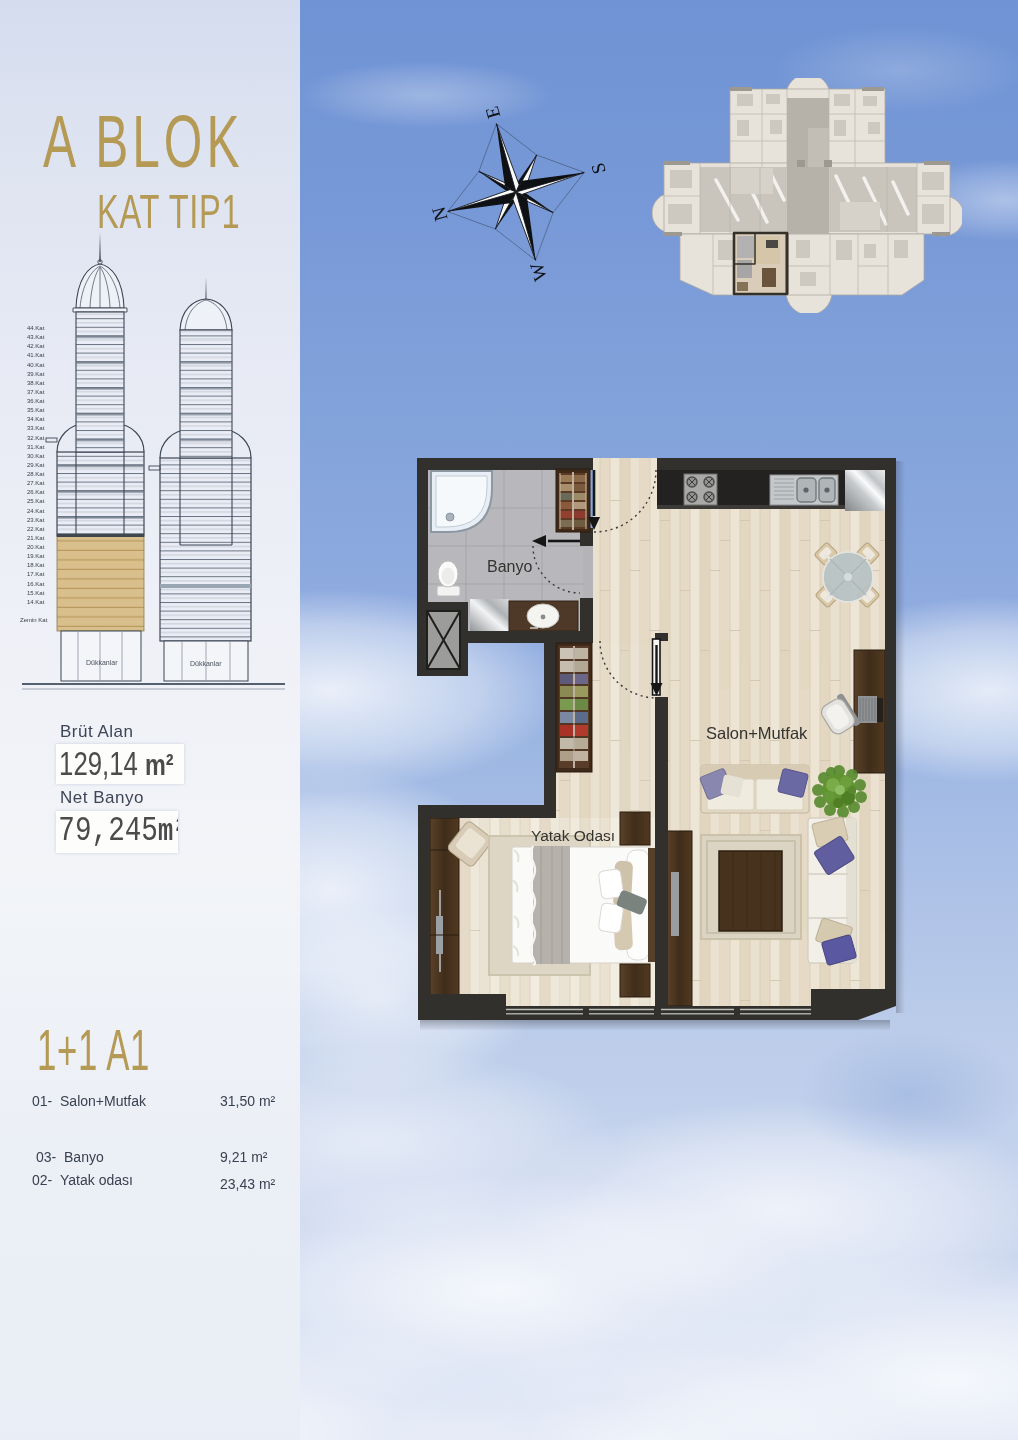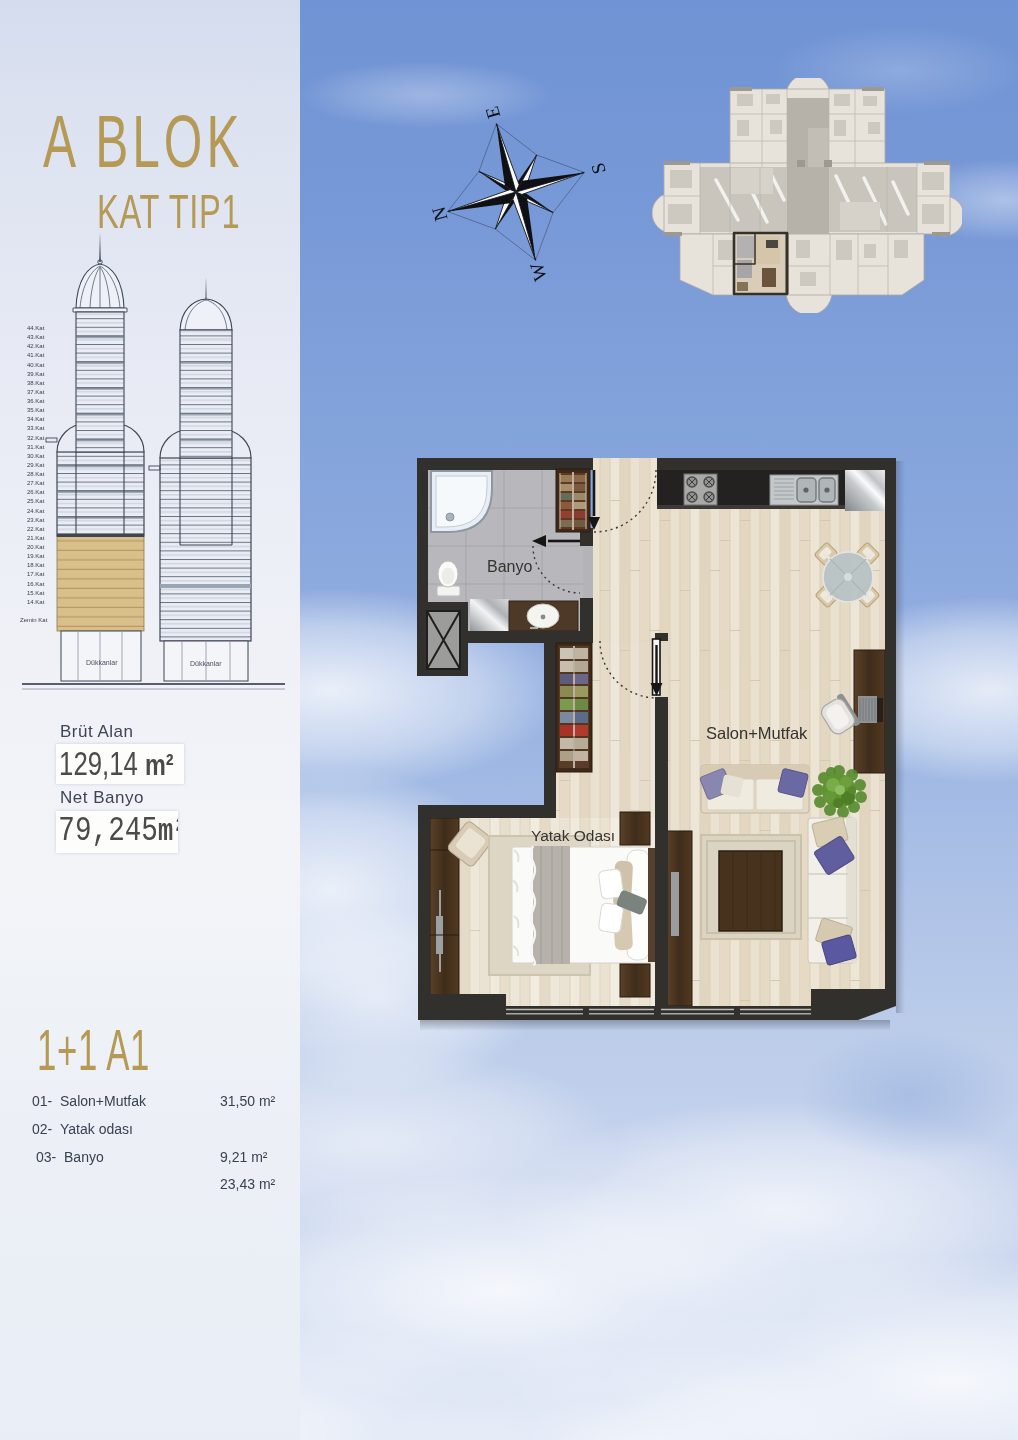--- a/index.html
+++ b/index.html
@@ -153,21 +153,21 @@
 
 <div class="lbl" style="left:60px;top:788px">Net Banyo</div>
 
 <div class="valbox" style="left:56px;top:811px;width:122px;height:42px;font-size:35px;line-height:41px;font-family:Liberation Mono, monospace;"><span style="display:inline-block;transform:scaleX(0.79);transform-origin:0 0;padding-left:3px;">79,245<b style="font-size:32px">m²</b></span></div>
 
 <div class="a1">1+1 A1</div>
 
 <div class="row" style="left:32px;top:1093px">01-&nbsp;&nbsp;Salon+Mutfak</div>
 <div class="row" style="left:220px;top:1093px">31,50 m²</div>
 
-<div class="row" style="left:32px;top:1121px">02-&nbsp;&nbsp;Yatak odası</div>
+<div class="row" style="left:32px;top:1172px">02-&nbsp;&nbsp;Yatak odası</div>
 <div class="row" style="left:220px;top:1176px">23,43 m²</div>
 
 <div class="row" style="left:36px;top:1149px">03-&nbsp;&nbsp;Banyo</div>
 <div class="row" style="left:220px;top:1149px">9,21 m²</div>
 
 <svg id="compass" style="left:420px;top:95px" width="200" height="200" viewBox="420 95 200 200">
 <g transform="rotate(-106 516 192)">
 
   <path d="M516,121 L546,162 L587,192 L546,222 L516,263 L486,222 L445,192 L486,162 Z" fill="none" stroke="#1a1d24" stroke-width="0.6" opacity="0.55"></path>
 

